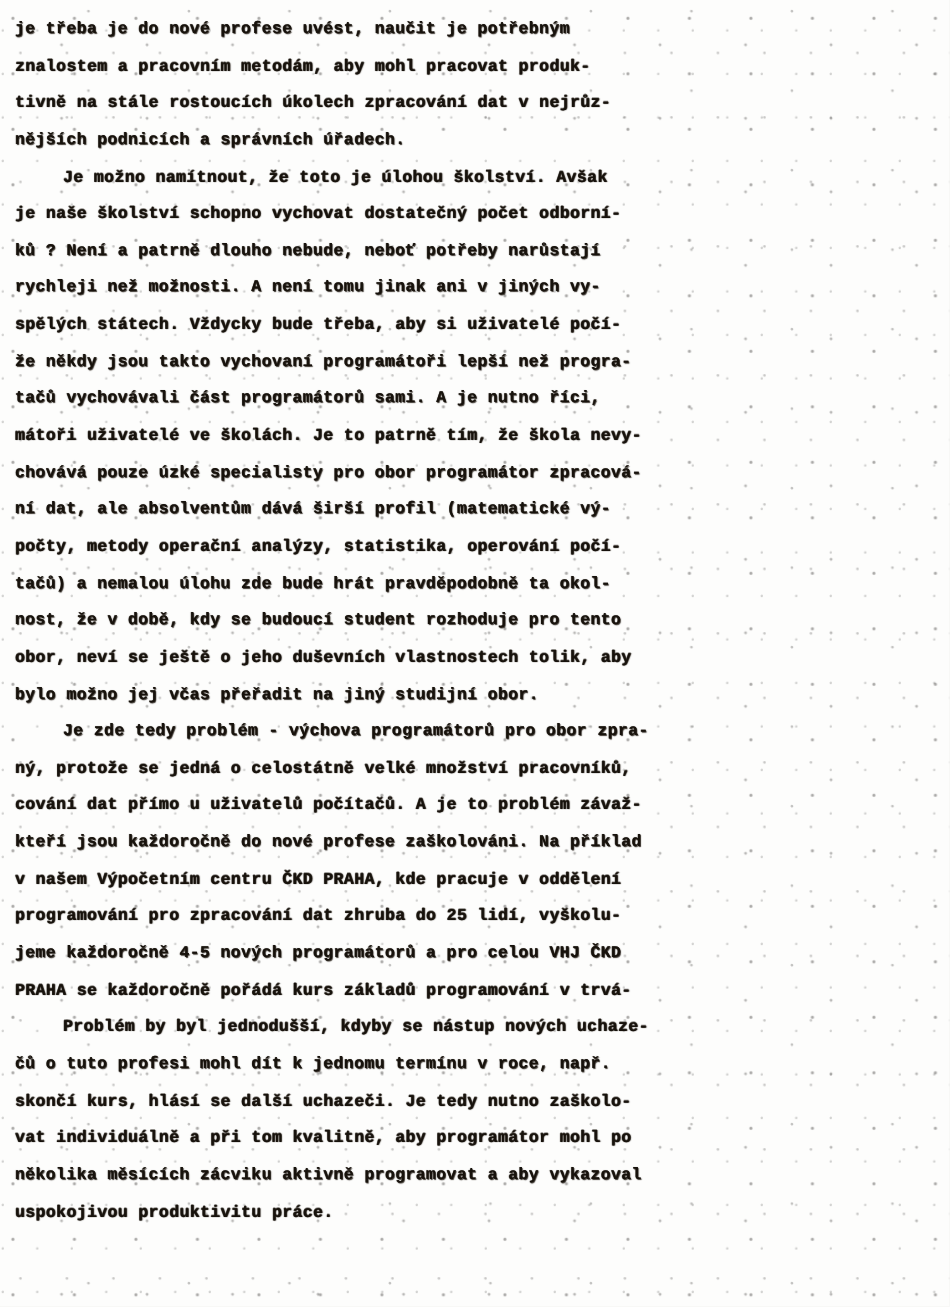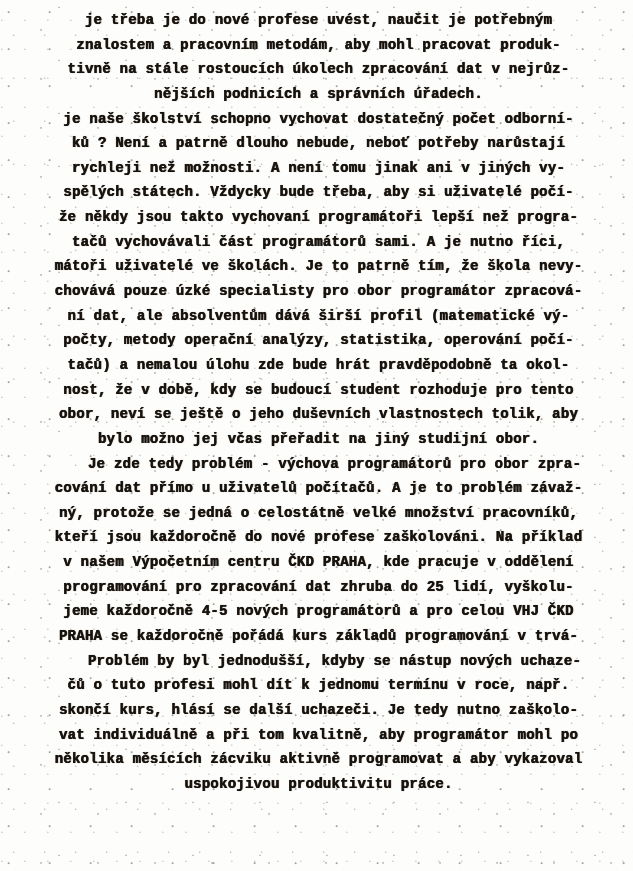--- a/index.html
+++ b/index.html
@@ -21,65 +21,65 @@
       radial-gradient(circle at 44% 82%, rgba(10,8,5,0.22) 0 0.5px, transparent 1.2px),
       radial-gradient(circle at 88% 14%, rgba(10,8,5,0.25) 0 0.5px, transparent 1.2px),
       radial-gradient(circle at 8% 70%, rgba(10,8,5,0.18) 0 0.5px, transparent 1.1px);
     background-size: 41px 37px, 57px 49px, 31px 43px, 67px 53px, 23px 29px;
     padding: 8px 6px 0 10px;
     overflow: hidden;
   }
   .text-block {
     font-family: "Liberation Mono", "DejaVu Sans Mono", monospace;
     font-weight: 700;
-    font-size: 14px;
+    font-size: 11px;
     line-height: 24.65px;
     letter-spacing: 0.25px;
     color: #17120c;
     
     text-shadow:
       0.5px 0.4px 0.7px rgba(25,18,10,0.85),
       -0.3px 0.1px 0.5px rgba(25,18,10,0.55),
       0 -0.3px 0.4px rgba(25,18,10,0.4);
-    text-align: center;
   }
   .line {
     white-space: pre;
     height: 24.65px;
   }
   .line.indent {
     text-indent: 32px;
   }
 </style>
 </head>
 <body>
 
 <div class="scan-page">
   <div class="text-block">
     <div class="line">je třeba je do nové profese uvést, naučit je potřebným</div>
     <div class="line">znalostem a pracovním metodám, aby mohl pracovat produk-</div>
     <div class="line">tivně na stále rostoucích úkolech zpracování dat v nejrůz-</div>
     <div class="line">nějších podnicích a správních úřadech.</div>
+    <div class="line indent">Je možno namítnout, že toto je úlohou školství. Avšak</div>
     <div class="line">je naše školství schopno vychovat dostatečný počet odborní-</div>
     <div class="line">ků ? Není a patrně dlouho nebude, neboť potřeby narůstají</div>
     <div class="line">rychleji než možnosti. A není tomu jinak ani v jiných vy-</div>
     <div class="line">spělých státech. Vždycky bude třeba, aby si uživatelé počí-</div>
     <div class="line">že někdy jsou takto vychovaní programátoři lepší než progra-</div>
     <div class="line">tačů vychovávali část programátorů sami. A je nutno říci,</div>
     <div class="line">mátoři uživatelé ve školách. Je to patrně tím, že škola nevy-</div>
     <div class="line">chovává pouze úzké specialisty pro obor programátor zpracová-</div>
     <div class="line">ní dat, ale absolventům dává širší profil (matematické vý-</div>
     <div class="line">počty, metody operační analýzy, statistika, operování počí-</div>
     <div class="line">tačů) a nemalou úlohu zde bude hrát pravděpodobně ta okol-</div>
     <div class="line">nost, že v době, kdy se budoucí student rozhoduje pro tento</div>
     <div class="line">obor, neví se ještě o jeho duševních vlastnostech tolik, aby</div>
     <div class="line">bylo možno jej včas přeřadit na jiný studijní obor.</div>
     <div class="line indent">Je zde tedy problém - výchova programátorů pro obor zpra-</div>
+    <div class="line">ný, protože se jedná o celostátně velké množství pracovníků,</div>
     <div class="line">cování dat přímo u uživatelů počítačů. A je to problém závaž-</div>
-    <div class="line">ný, protože se jedná o celostátně velké množství pracovníků,</div>
     <div class="line">kteří jsou každoročně do nové profese zaškolováni. Na příklad</div>
     <div class="line">v našem Výpočetním centru ČKD PRAHA, kde pracuje v oddělení</div>
     <div class="line">programování pro zpracování dat zhruba do 25 lidí, vyškolu-</div>
     <div class="line">jeme každoročně 4-5 nových programátorů a pro celou VHJ ČKD</div>
     <div class="line">PRAHA se každoročně pořádá kurs základů programování v trvá-</div>
     <div class="line indent">Problém by byl jednodušší, kdyby se nástup nových uchaze-</div>
     <div class="line">čů o tuto profesi mohl dít k jednomu termínu v roce, např.</div>
     <div class="line">skončí kurs, hlásí se další uchazeči. Je tedy nutno zaškolo-</div>
     <div class="line">vat individuálně a při tom kvalitně, aby programátor mohl po</div>
     <div class="line">několika měsících zácviku aktivně programovat a aby vykazoval</div>

